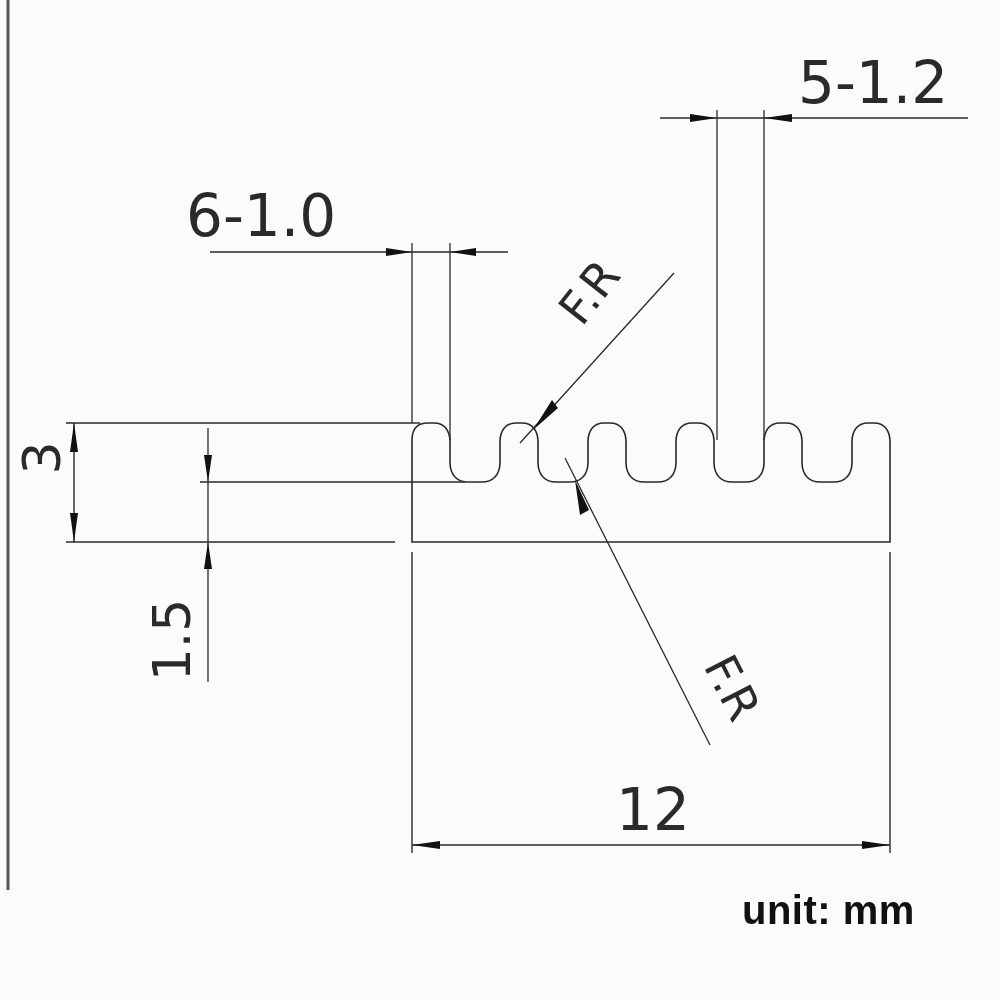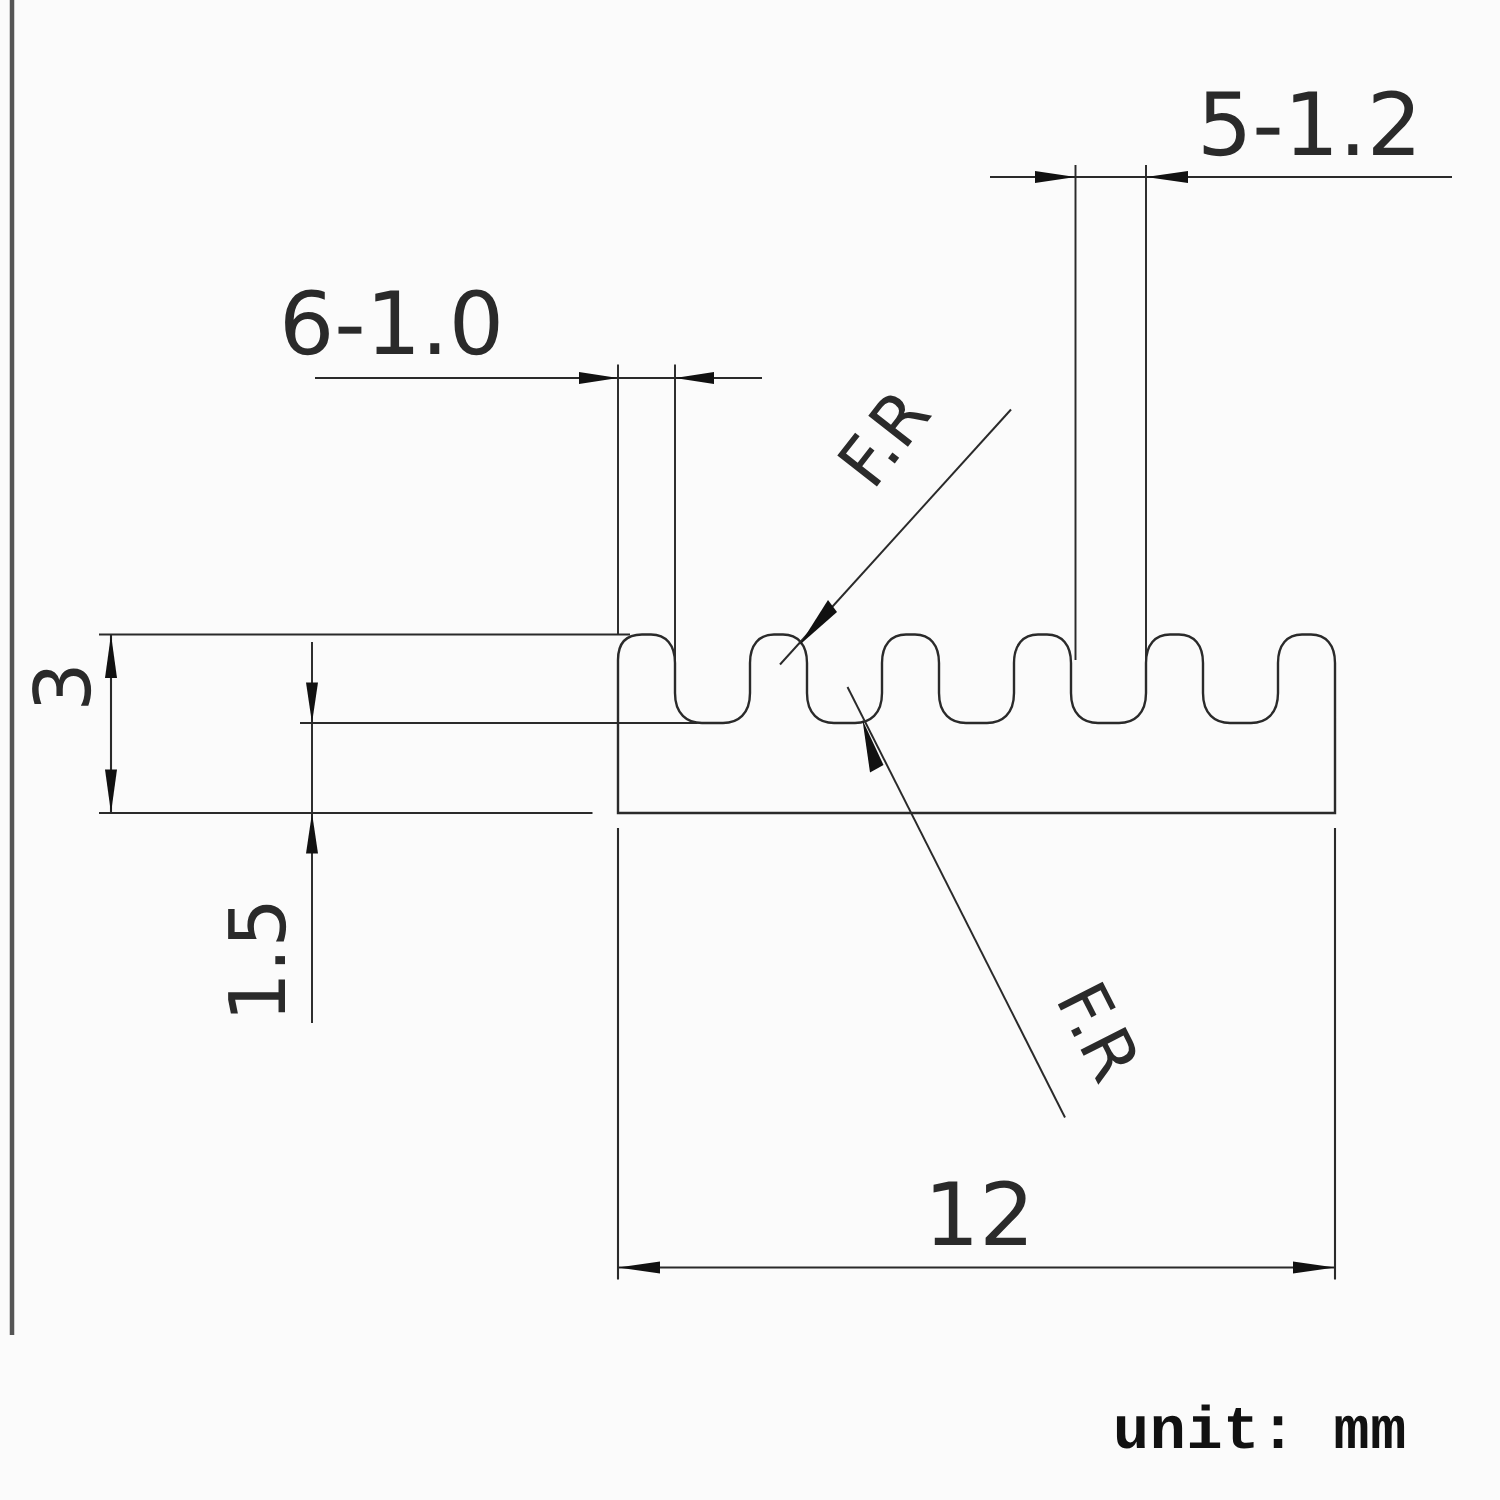--- a/index.html
+++ b/index.html
@@ -1,19 +1,19 @@
 <!DOCTYPE html>
 <html><head>
 <meta charset="utf-8">
 <style>
   html, body { margin: 0; padding: 0; background: #fbfbfb; }
   body { width: 1000px; height: 1000px; position: relative; overflow: hidden; font-family: "DejaVu Sans", sans-serif; }
   svg { position: absolute; left: 0; top: 0; }
   .dim-label { font-family: "DejaVu Sans", sans-serif; fill: #2a2a2a; font-weight: normal; }
-  .unit-label { position: absolute; left: 742px; top: 888px; font-family: Liberation Mono, monospace; font-weight: bold; font-size: 40px; color: #111; letter-spacing: 0.5px; margin-top: 45px; }
+  .unit-label { position: absolute; left: 742px; top: 888px; font-family: Liberation Sans, sans-serif; font-weight: bold; font-size: 40px; color: #111; letter-spacing: 0.5px; }
 </style>
 </head>
 <body>
 
 <svg width="1000" height="1000" viewBox="0 0 1000 1000" xmlns="http://www.w3.org/2000/svg">
 
   <line x1="8" y1="0" x2="8" y2="890" stroke="#555" stroke-width="3"></line>
 
   <path fill="none" stroke="#2a2a2a" stroke-width="1.6" d="M 412 542
            L 412 440

